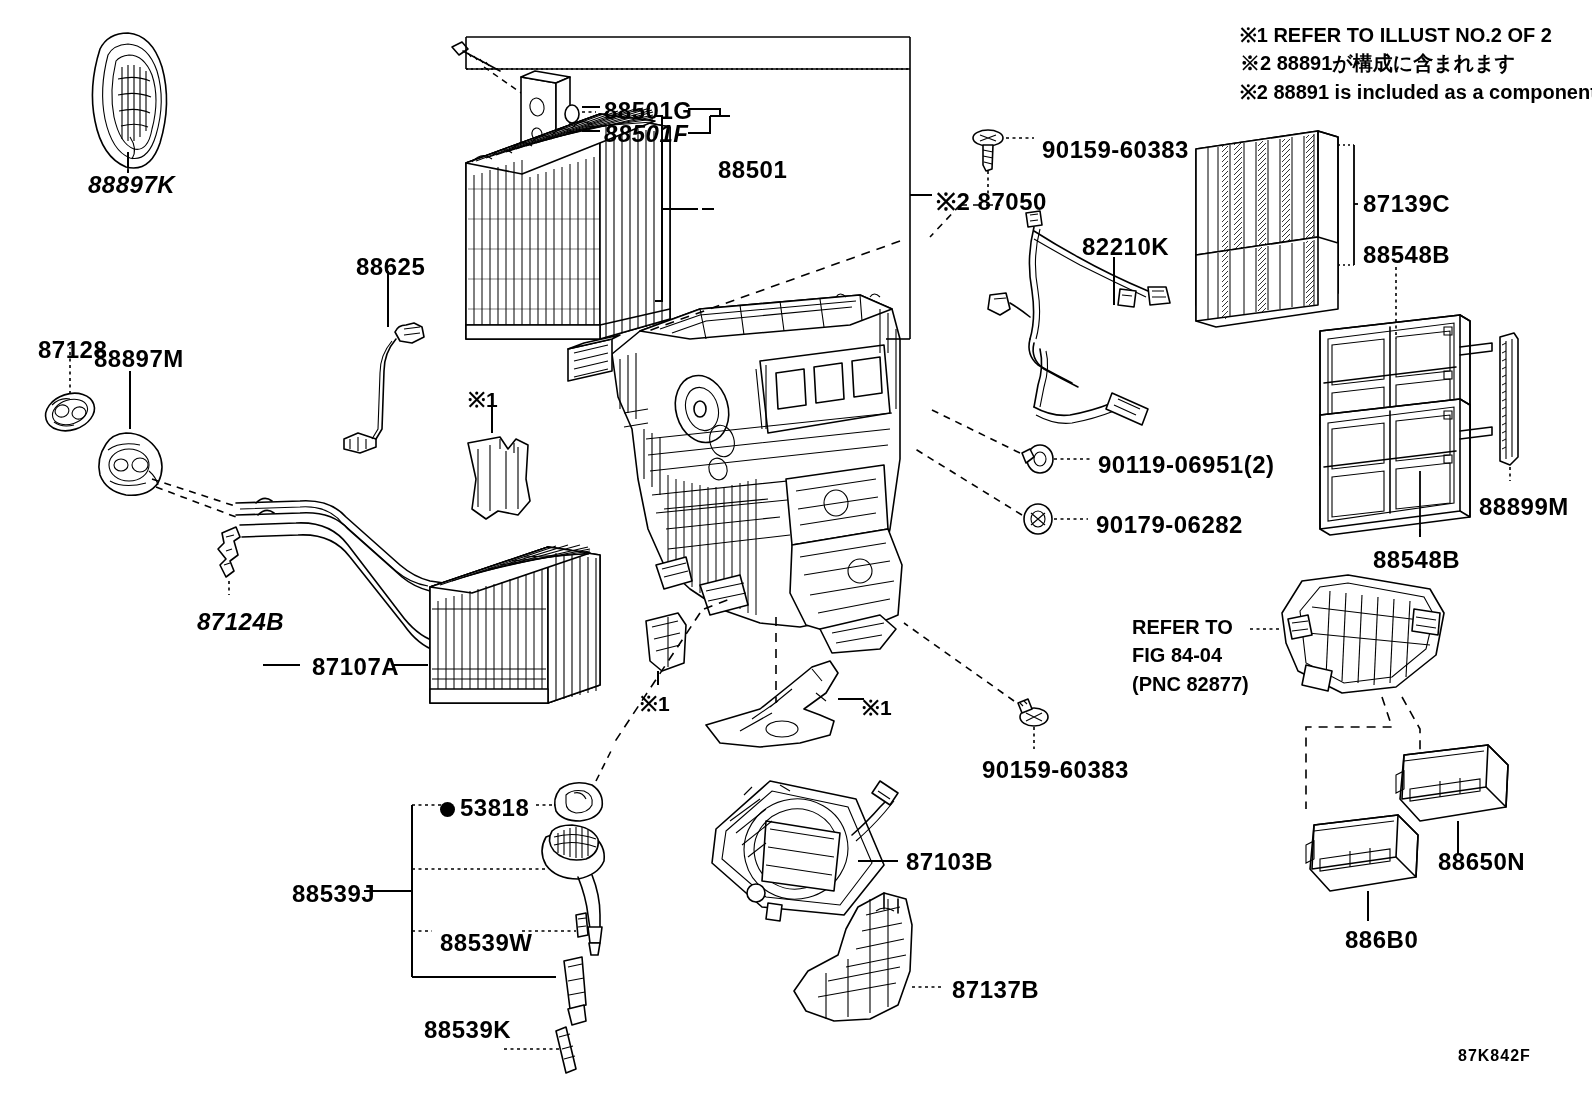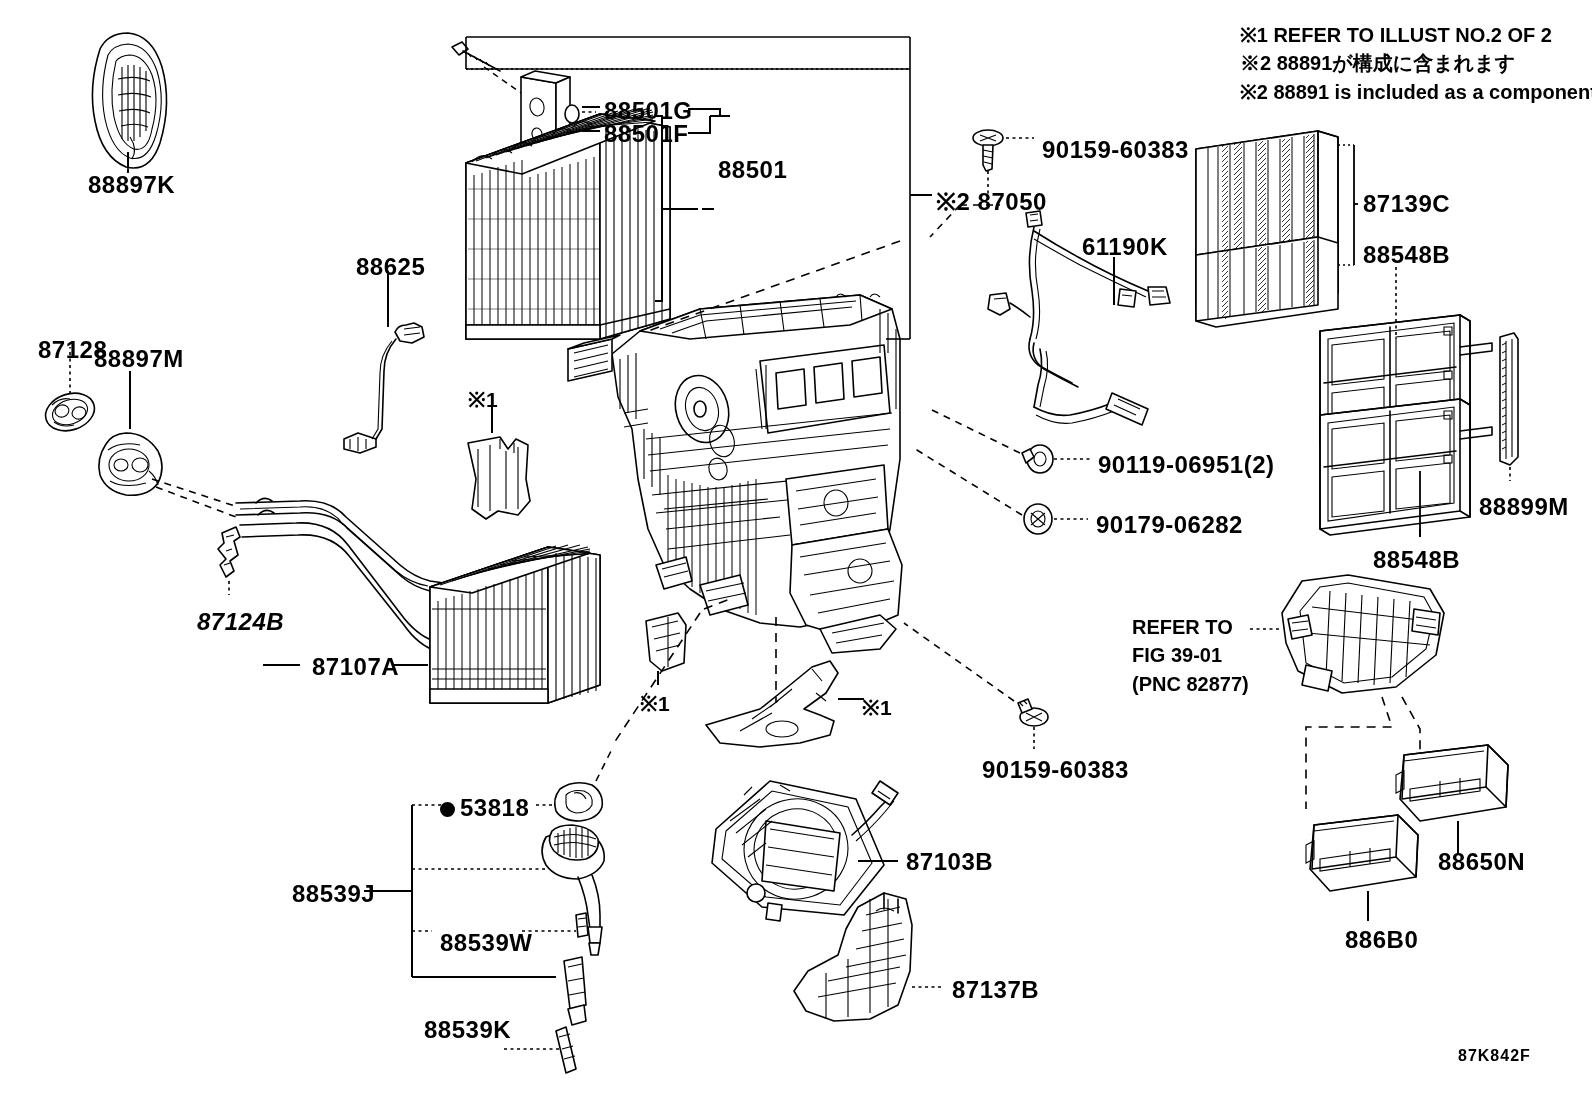--- a/index.html
+++ b/index.html
@@ -668,39 +668,39 @@
   </svg>
 
   <div class="note" style="left:1240px;top:12px;">
     <div>※1 REFER TO ILLUST NO.2 OF 2</div>
     <div>※2 88891が構成に含まれます</div>
     <div>※2 88891 is included as a component</div>
   </div>
 
   <div class="note" style="left:1132px;top:604px;">
     <div>REFER TO</div>
-    <div>FIG 39-01</div>
+    <div>FIG 84-04</div>
     <div>(PNC 82877)</div>
   </div>
 
 
   <div class="dcode" style="left:1458px;top:1038px;">87K842F</div>
 
-  <div class="lbl" style="left:88px;top:163px;">88897K</div>
+  <div class="lbl" style="left:88px;top:163px;font-style:italic;">88897K</div>
   <div class="lbl" style="left:356px;top:245px;">88625</div>
   <div class="lbl" style="left:38px;top:310px;margin-top:18px;">87128</div>
   <div class="lbl" style="left:94px;top:337px;">88897M</div>
   <div class="lbl" style="left:197px;top:600px;font-style:italic;">87124B</div>
   <div class="lbl" style="left:312px;top:645px;">87107A</div>
   <div class="lbl" style="left:604px;top:89px;">88501G</div>
-  <div class="lbl" style="left:604px;top:112px;">88501F</div>
+  <div class="lbl" style="left:604px;top:112px;font-style:italic;">88501F</div>
   <div class="lbl" style="left:718px;top:148px;">88501</div>
   <div class="lbl" style="left:936px;top:180px;">※2 87050</div>
   <div class="lbl" style="left:1042px;top:128px;">90159-60383</div>
-  <div class="lbl" style="left:1082px;top:225px;">61190K</div>
+  <div class="lbl" style="left:1082px;top:225px;">82210K</div>
   <div class="lbl" style="left:1098px;top:443px;">90119-06951(2)</div>
   <div class="lbl" style="left:1096px;top:503px;">90179-06282</div>
   <div class="lbl" style="left:1363px;top:182px;">87139C</div>
   <div class="lbl" style="left:1363px;top:233px;">88548B</div>
   <div class="lbl" style="left:1479px;top:485px;">88899M</div>
   <div class="lbl" style="left:1373px;top:538px;">88548B</div>
   <div class="lbl" style="left:982px;top:748px;">90159-60383</div>
   <div class="lbl" style="left:440px;top:786px;">
     <span class="bullet"></span><span>53818</span>
   </div>

